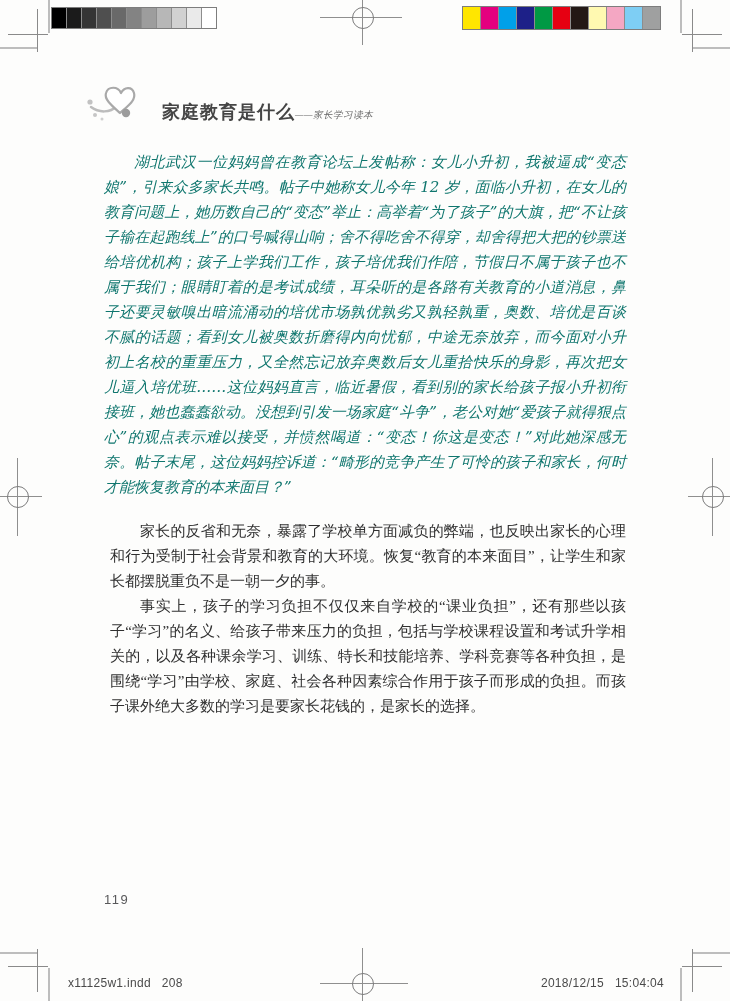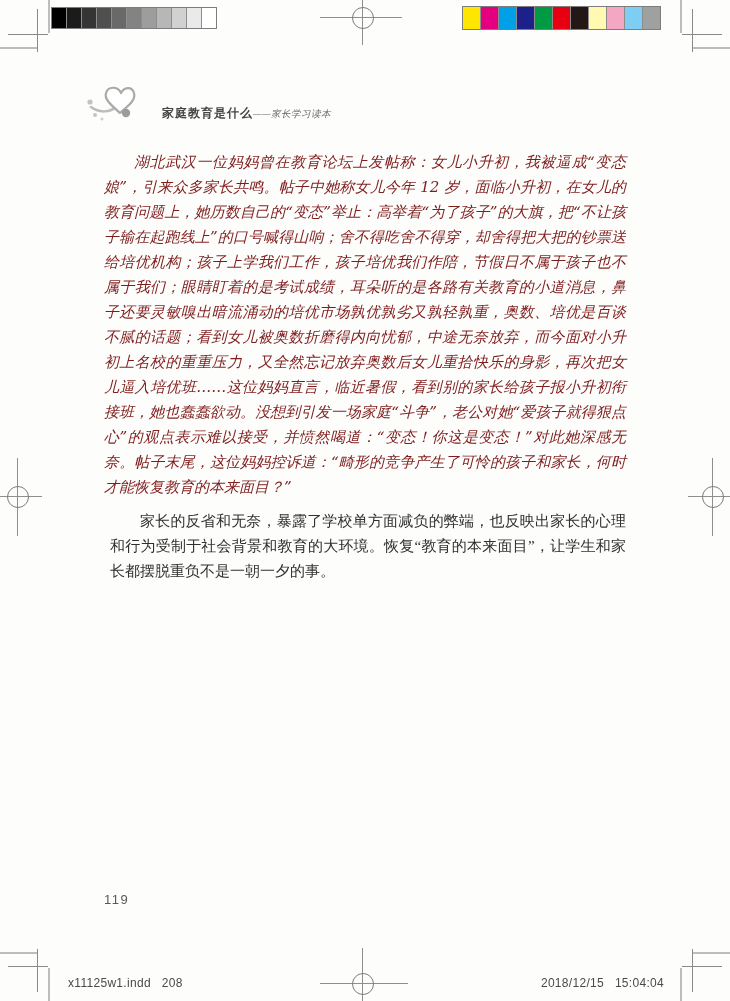--- a/index.html
+++ b/index.html
@@ -22,32 +22,32 @@
   .reg-line-v { position:absolute; width:1px;  background:#8f8f8f; }
   .reg-circle { position:absolute; width:20px; height:20px; border:1px solid #7c7c7c; border-radius:50%; background:transparent; }
 
   
   .crop-l { position:absolute; background:#bdbdbd; }
   .crop-d { position:absolute; background:#8a8a8a; }
 
   
   .header { position:absolute; left:86px; top:82px; display:flex; align-items:center; }
   .header .titles { margin-left:10px; padding-top:14px; white-space:nowrap; }
-  .header-title { font-family:"Liberation Sans", sans-serif; font-weight:bold; font-size:12px; color:#454545; letter-spacing:1px; }
+  .header-title { font-family:"Liberation Sans", sans-serif; font-weight:bold; font-size:18px; color:#454545; letter-spacing:1px; }
   .header-subtitle { font-family:"Liberation Serif", serif; font-style:italic; font-size:9.5px; color:#686868; letter-spacing:0.5px; }
 
   
   .body-text {
     position:absolute; left:104px; top:150px; width:522px;
     font-size:15px; line-height:25px; color:#303030;
     text-align:justify; text-justify:inter-character;
   }
   .body-text p { margin:0; text-indent:2em; }
   .body-text p.quote {
-    font-style:italic; color:#7f1d1d; margin-bottom:9px;
+    font-style:italic; color:#0f766e; margin-bottom:19px;
     font-family:"DejaVu Serif", serif;
   }
   .body-text p.normal { font-family:"Liberation Serif", serif;margin-left:6px; }
 
   
   .page-number {
     position:absolute; left:104px; top:892px;
     font-family:"Liberation Sans", sans-serif; font-size:13px;
     color:#58585a; letter-spacing:1.5px;
   }
@@ -154,20 +154,21 @@
       </svg>
     </span>
     <span class="titles">
       <span class="header-title">家庭教育是什么</span><span class="header-subtitle">——家长学习读本</span>
     </span>
   </div>
 
   <div class="body-text">
     <p class="quote">湖北武汉一位妈妈曾在教育论坛上发帖称：女儿小升初，我被逼成“变态娘”，引来众多家长共鸣。帖子中她称女儿今年 12 岁，面临小升初，在女儿的教育问题上，她历数自己的“变态”举止：高举着“为了孩子”的大旗，把“不让孩子输在起跑线上”的口号喊得山响；舍不得吃舍不得穿，却舍得把大把的钞票送给培优机构；孩子上学我们工作，孩子培优我们作陪，节假日不属于孩子也不属于我们；眼睛盯着的是考试成绩，耳朵听的是各路有关教育的小道消息，鼻子还要灵敏嗅出暗流涌动的培优市场孰优孰劣又孰轻孰重，奥数、培优是百谈不腻的话题；看到女儿被奥数折磨得内向忧郁，中途无奈放弃，而今面对小升初上名校的重重压力，又全然忘记放弃奥数后女儿重拾快乐的身影，再次把女儿逼入培优班……这位妈妈直言，临近暑假，看到别的家长给孩子报小升初衔接班，她也蠢蠢欲动。没想到引发一场家庭“斗争”，老公对她“爱孩子就得狠点心”的观点表示难以接受，并愤然喝道：“变态！你这是变态！”对此她深感无奈。帖子末尾，这位妈妈控诉道：“畸形的竞争产生了可怜的孩子和家长，何时才能恢复教育的本来面目？”</p>
     <p class="normal">家长的反省和无奈，暴露了学校单方面减负的弊端，也反映出家长的心理和行为受制于社会背景和教育的大环境。恢复“教育的本来面目”，让学生和家长都摆脱重负不是一朝一夕的事。</p>
+    <p class="normal">事实上，孩子的学习负担不仅仅来自学校的“课业负担”，还有那些以孩子“学习”的名义、给孩子带来压力的负担，包括与学校课程设置和考试升学相关的，以及各种课余学习、训练、特长和技能培养、学科竞赛等各种负担，是围绕“学习”由学校、家庭、社会各种因素综合作用于孩子而形成的负担。而孩子课外绝大多数的学习是要家长花钱的，是家长的选择。</p>
   </div>
 
   <div class="page-number">119</div>
 
   <div class="imprint imprint-left">x11125w1.indd   208</div>
   <div class="imprint imprint-right">2018/12/15   15:04:04</div>
 
 </div>
 
 </body></html>

